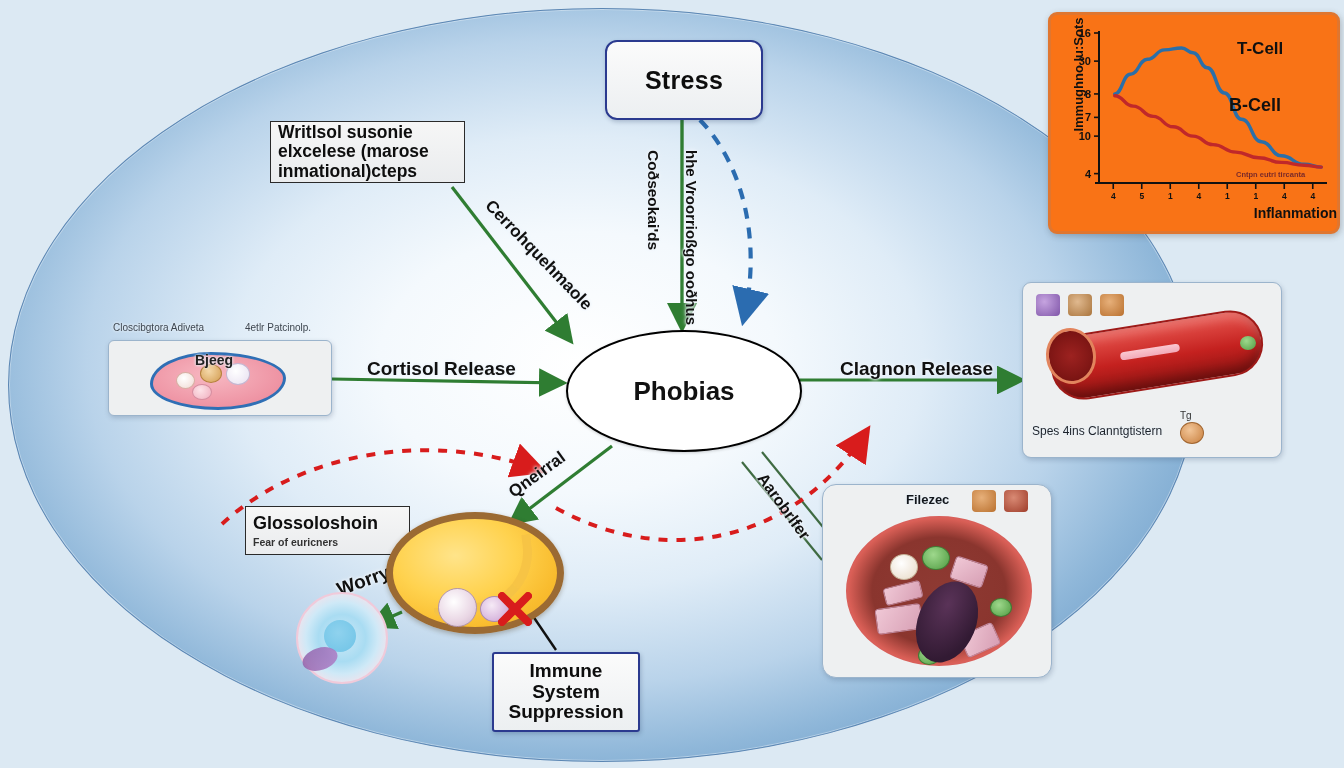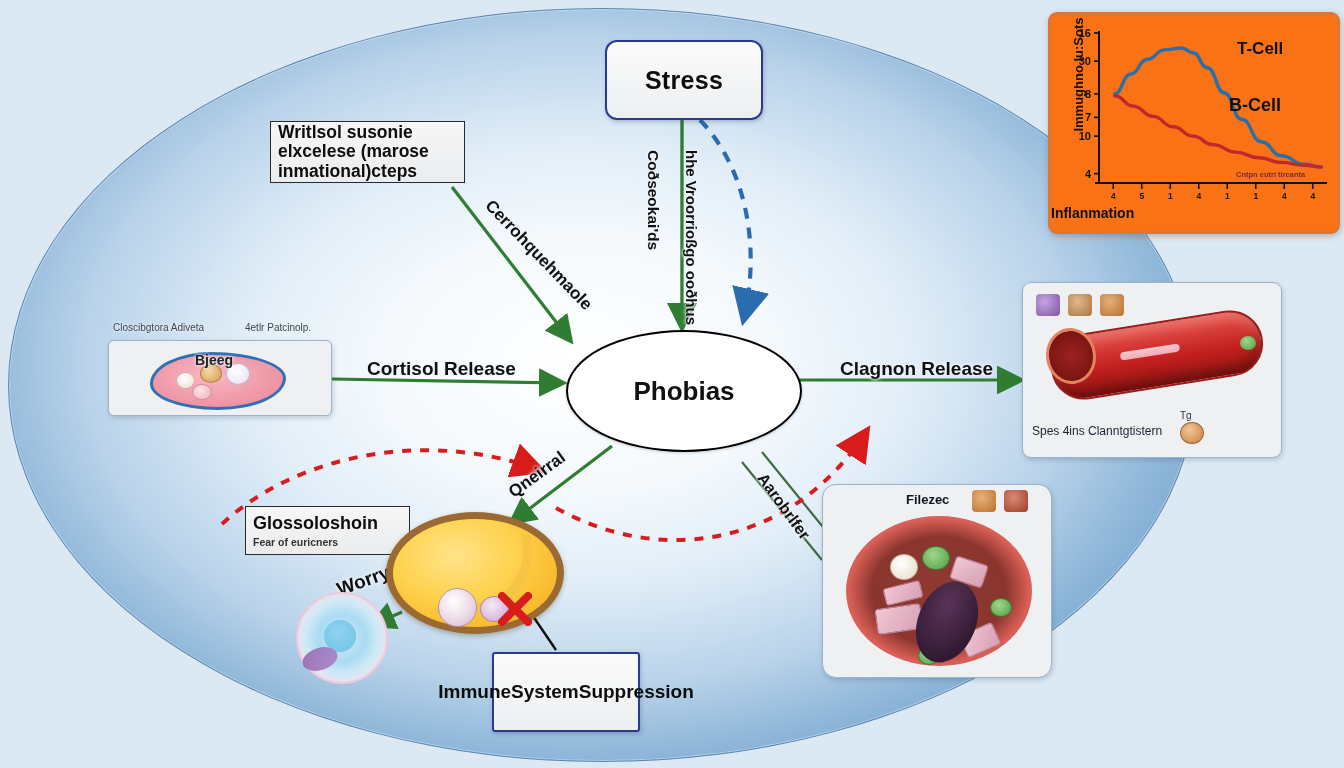--- a/index.html
+++ b/index.html
@@ -27,21 +27,21 @@
     border:2.5px solid #2b3a8f;
     border-radius:12px;
     display:flex;align-items:center;justify-content:center;
     text-align:center;color:#0d0d0d;font-weight:bold;
     box-shadow:1px 2px 4px rgba(30,50,90,.25);
   }
   #node-stress{left:605px;top:40px;width:154px;height:76px;font-size:25px;letter-spacing:.3px;}
 
   #node-immune{
     left:492px;top:652px;width:144px;height:76px;font-size:19px;line-height:1.08;
-    border-width:2.5px;border-radius:3px;flex-direction:row;
+    border-width:2.5px;border-radius:3px;flex-direction:column;
   }
 
   .plain-box{
     background:linear-gradient(#f6f6f6,#eaecee);
     border:1.6px solid #2a2a2a;
     color:#0e0e0e;
   }
   #node-cortisol-desc{
     left:270px;top:121px;width:195px;height:62px;padding:4px 7px;
     font-size:17.5px;font-weight:bold;line-height:1.12;box-sizing:border-box;
@@ -102,21 +102,21 @@
     left:1048px;top:12px;width:286px;height:216px;
     background:#f97316;border:3px solid #e0762f;border-radius:9px;
     box-shadow:1px 2px 6px rgba(60,60,60,.3);
   }
   #chart-inner{position:absolute;left:0;top:0;width:286px;height:216px;}
   .ch-txt{position:absolute;color:#101010;font-weight:bold;}
   #ch-ylabel{
     left:-33px;top:52px;width:120px;text-align:center;font-size:13px;
     transform:rotate(-90deg);transform-origin:center center;
   }
-  #ch-xlabel{left:0;top:190px;width:286px;text-align:left;font-size:14px;}
+  #ch-xlabel{left:0;top:190px;width:286px;text-align:right;font-size:14px;}
   #ch-leg-t{left:186px;top:24px;font-size:17px;}
   #ch-leg-b{left:178px;top:80px;font-size:18px;}
   #ch-annot{left:185px;top:155px;font-size:7.5px;color:#7a2a2a;font-weight:bold;}
 
   
   #organ-yellow{
     left:386px;top:512px;width:178px;height:122px;border-radius:50%;
     background:radial-gradient(ellipse at 38% 34%, #ffe48a 0%, #ffd24e 42%, #f9bc2e 72%, #edaa24 100%);
     border:7px solid #9b6a33;box-sizing:border-box;
     box-shadow:0 2px 5px rgba(60,40,10,.3);

